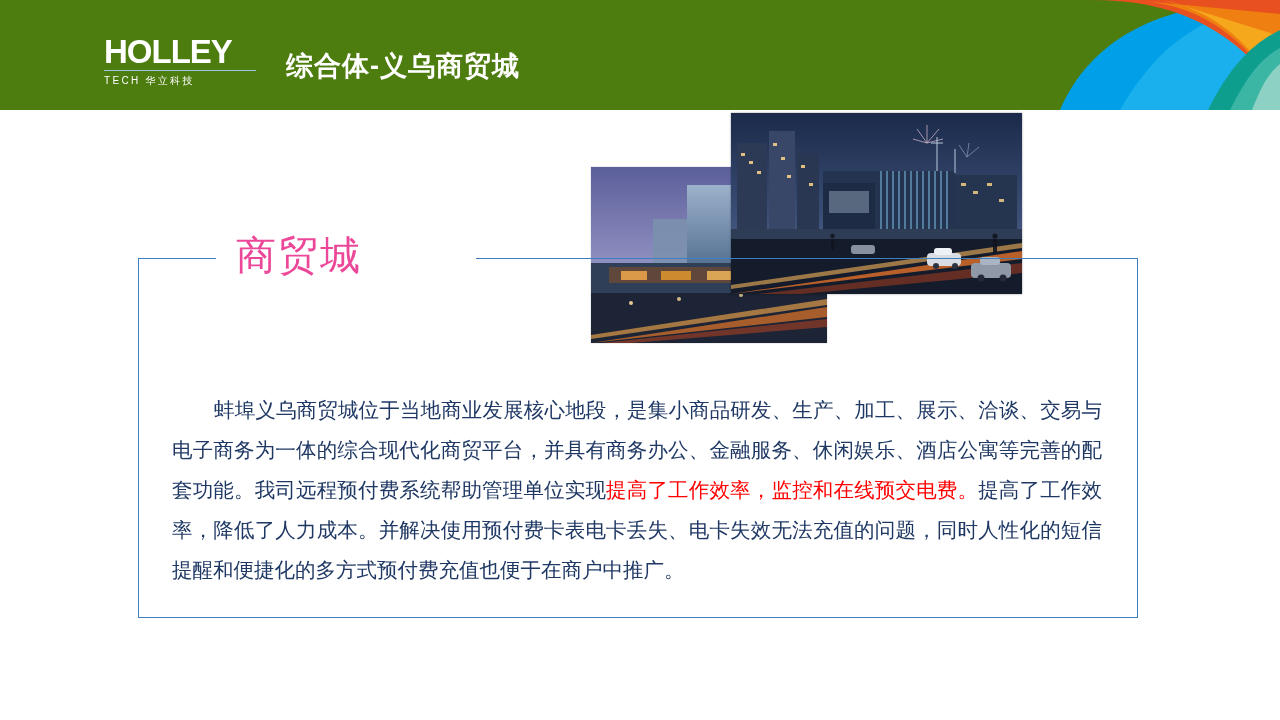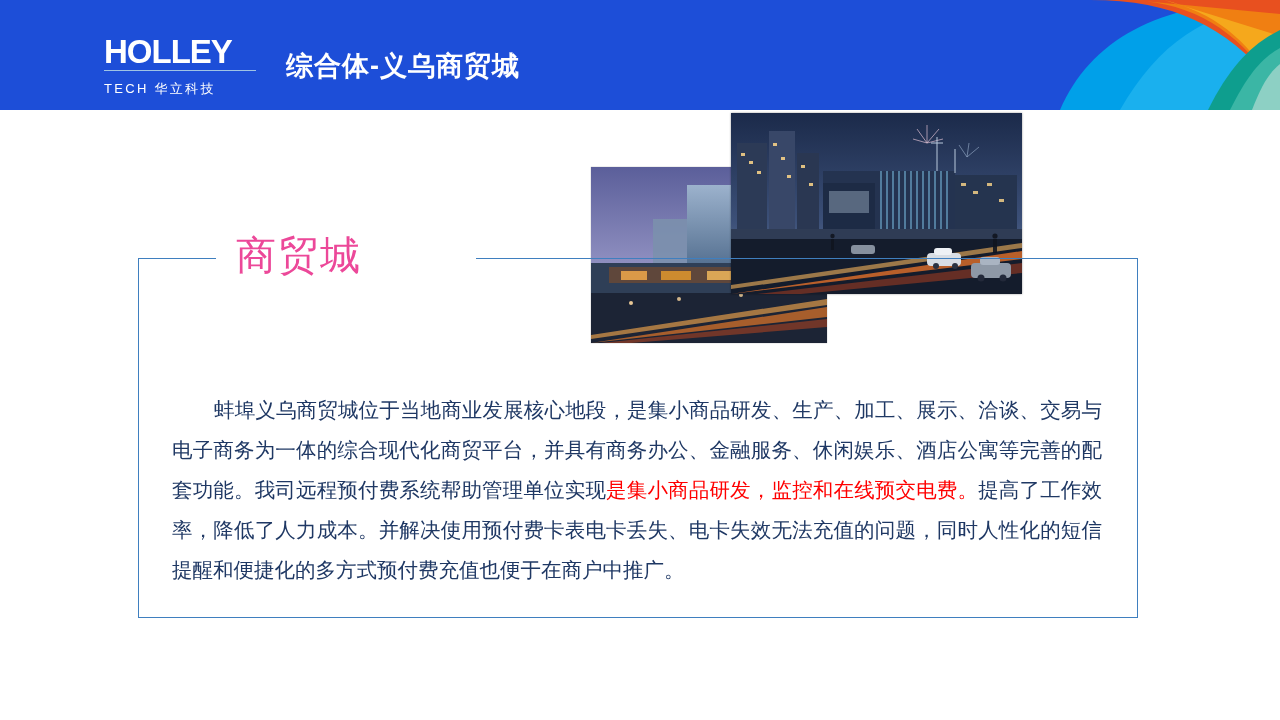--- a/index.html
+++ b/index.html
@@ -22,21 +22,21 @@
     overflow: hidden;
   }
 
   
   .header {
     position: absolute;
     left: 0;
     top: 0;
     width: 1280px;
     height: 110px;
-    background: #1d4ed8;
+    background: #4d7c0f;
     overflow: hidden;
   }
   .header-swoosh {
     position: absolute;
     right: 0;
     top: 0;
     width: 520px;
     height: 110px;
     overflow: hidden;
   }
@@ -55,24 +55,24 @@
     color: #ffffff;
     line-height: 32px;
   }
   .logo-rule {
     width: 152px;
     height: 1px;
     background: #9fc3e4;
     margin-top: 2px;
   }
   .logo-sub {
-    font-size: 13px;
+    font-size: 10px;
     color: #ffffff;
     letter-spacing: 2.3px;
-    margin-top: 9px;
+    margin-top: 3px;
     white-space: nowrap;
   }
   .header-title {
     position: absolute;
     left: 286px;
     top: 48px;
     font-size: 27px;
     font-weight: bold;
     color: #ffffff;
     letter-spacing: 1px;
@@ -306,16 +306,16 @@
         <circle cx="101.5" cy="123" r="2.2"></circle>
       </g>
     </svg>
   </div>
 
   <div class="frame"></div>
   <div class="frame-gap"></div>
   <div class="section-title">商贸城</div>
 
   <div class="paragraph">
-    <span>蚌埠义乌商贸城位于当地商业发展核心地段，是集小商品研发、生产、加工、展示、洽谈、交易与电子商务为一体的综合现代化商贸平台，并具有商务办公、金融服务、休闲娱乐、酒店公寓等完善的配套功能。我司远程预付费系统帮助管理单位实现</span><span class="hl-red">是集小商品研发，监控和在线预交电费。</span><span>提高了工作效率，降低了人力成本。并解决使用预付费卡表电卡丢失、电卡失效无法充值的问题，同时人性化的短信提醒和便捷化的多方式预付费充值也便于在商户中推广。</span>
+    <span>蚌埠义乌商贸城位于当地商业发展核心地段，是集小商品研发、生产、加工、展示、洽谈、交易与电子商务为一体的综合现代化商贸平台，并具有商务办公、金融服务、休闲娱乐、酒店公寓等完善的配套功能。我司远程预付费系统帮助管理单位实现</span><span class="hl-red">提高了工作效率，监控和在线预交电费。</span><span>提高了工作效率，降低了人力成本。并解决使用预付费卡表电卡丢失、电卡失效无法充值的问题，同时人性化的短信提醒和便捷化的多方式预付费充值也便于在商户中推广。</span>
   </div>
 
 </div>
 
 </body></html>

